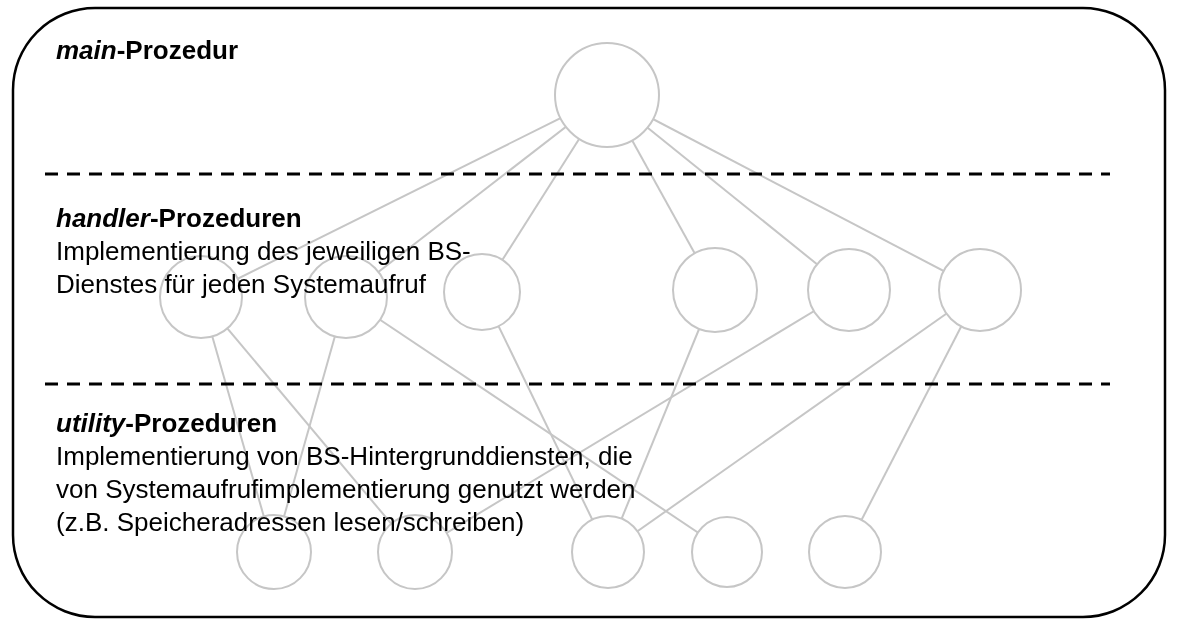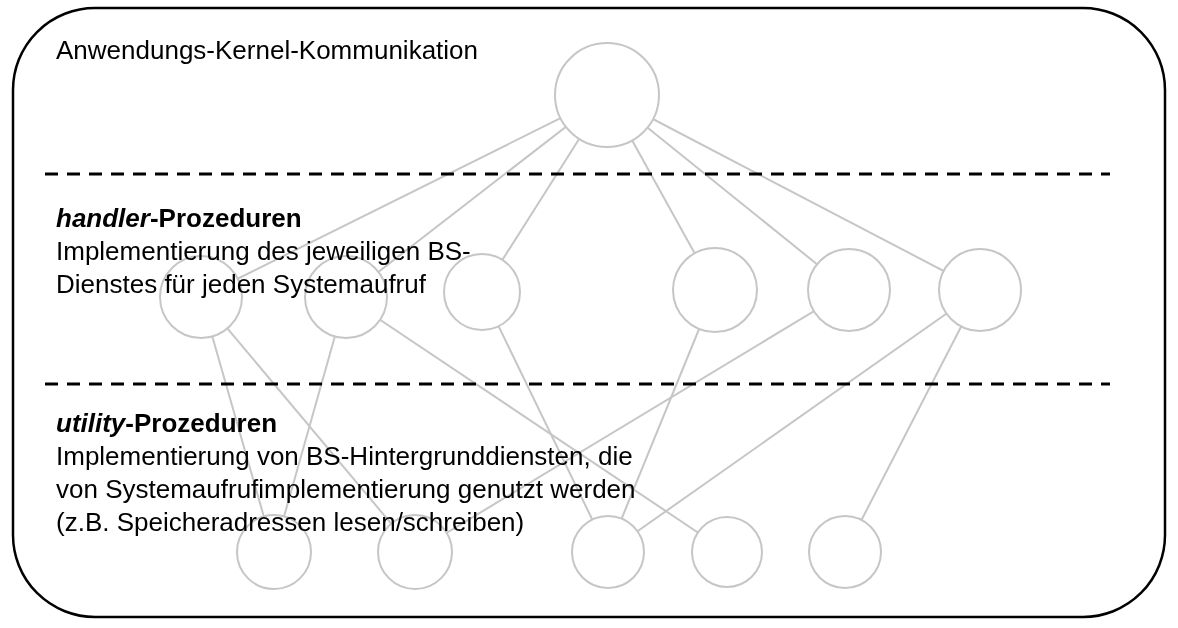--- a/index.html
+++ b/index.html
@@ -57,21 +57,21 @@
       <circle cx="274" cy="552" r="37" fill="#ffffff" stroke="#c6c6c6" stroke-width="2"></circle>
       <circle cx="415" cy="552" r="37" fill="#ffffff" stroke="#c6c6c6" stroke-width="2"></circle>
       <circle cx="608" cy="552" r="36" fill="#ffffff" stroke="#c6c6c6" stroke-width="2"></circle>
       <circle cx="727" cy="552" r="35" fill="#ffffff" stroke="#c6c6c6" stroke-width="2"></circle>
       <circle cx="845" cy="552" r="36" fill="#ffffff" stroke="#c6c6c6" stroke-width="2"></circle>
       <line x1="45" y1="174" x2="1110" y2="174" stroke="#000000" stroke-width="3" stroke-dasharray="13 9"></line>
       <line x1="45" y1="384" x2="1110" y2="384" stroke="#000000" stroke-width="3" stroke-dasharray="13 9"></line>
     </svg>
 
   <div class="layer-label" id="label-main">
-    <div class="layer-desc">Anwendungs-Kernel-Kommunikation</div>
+    <div class="layer-heading"><span class="it">main</span><span>-Prozedur</span></div>
   </div>
 
   <div class="layer-label" id="label-utility">
     <div class="layer-heading"><span class="it">utility</span><span>-Prozeduren</span></div>
     <div class="layer-desc">Implementierung von BS-Hintergrunddiensten, die</div>
     <div class="layer-desc">von Systemaufrufimplementierung genutzt werden</div>
     <div class="layer-desc">(z.B. Speicheradressen lesen/schreiben)</div>
   </div>
 
   <div class="layer-label" id="label-handler">

